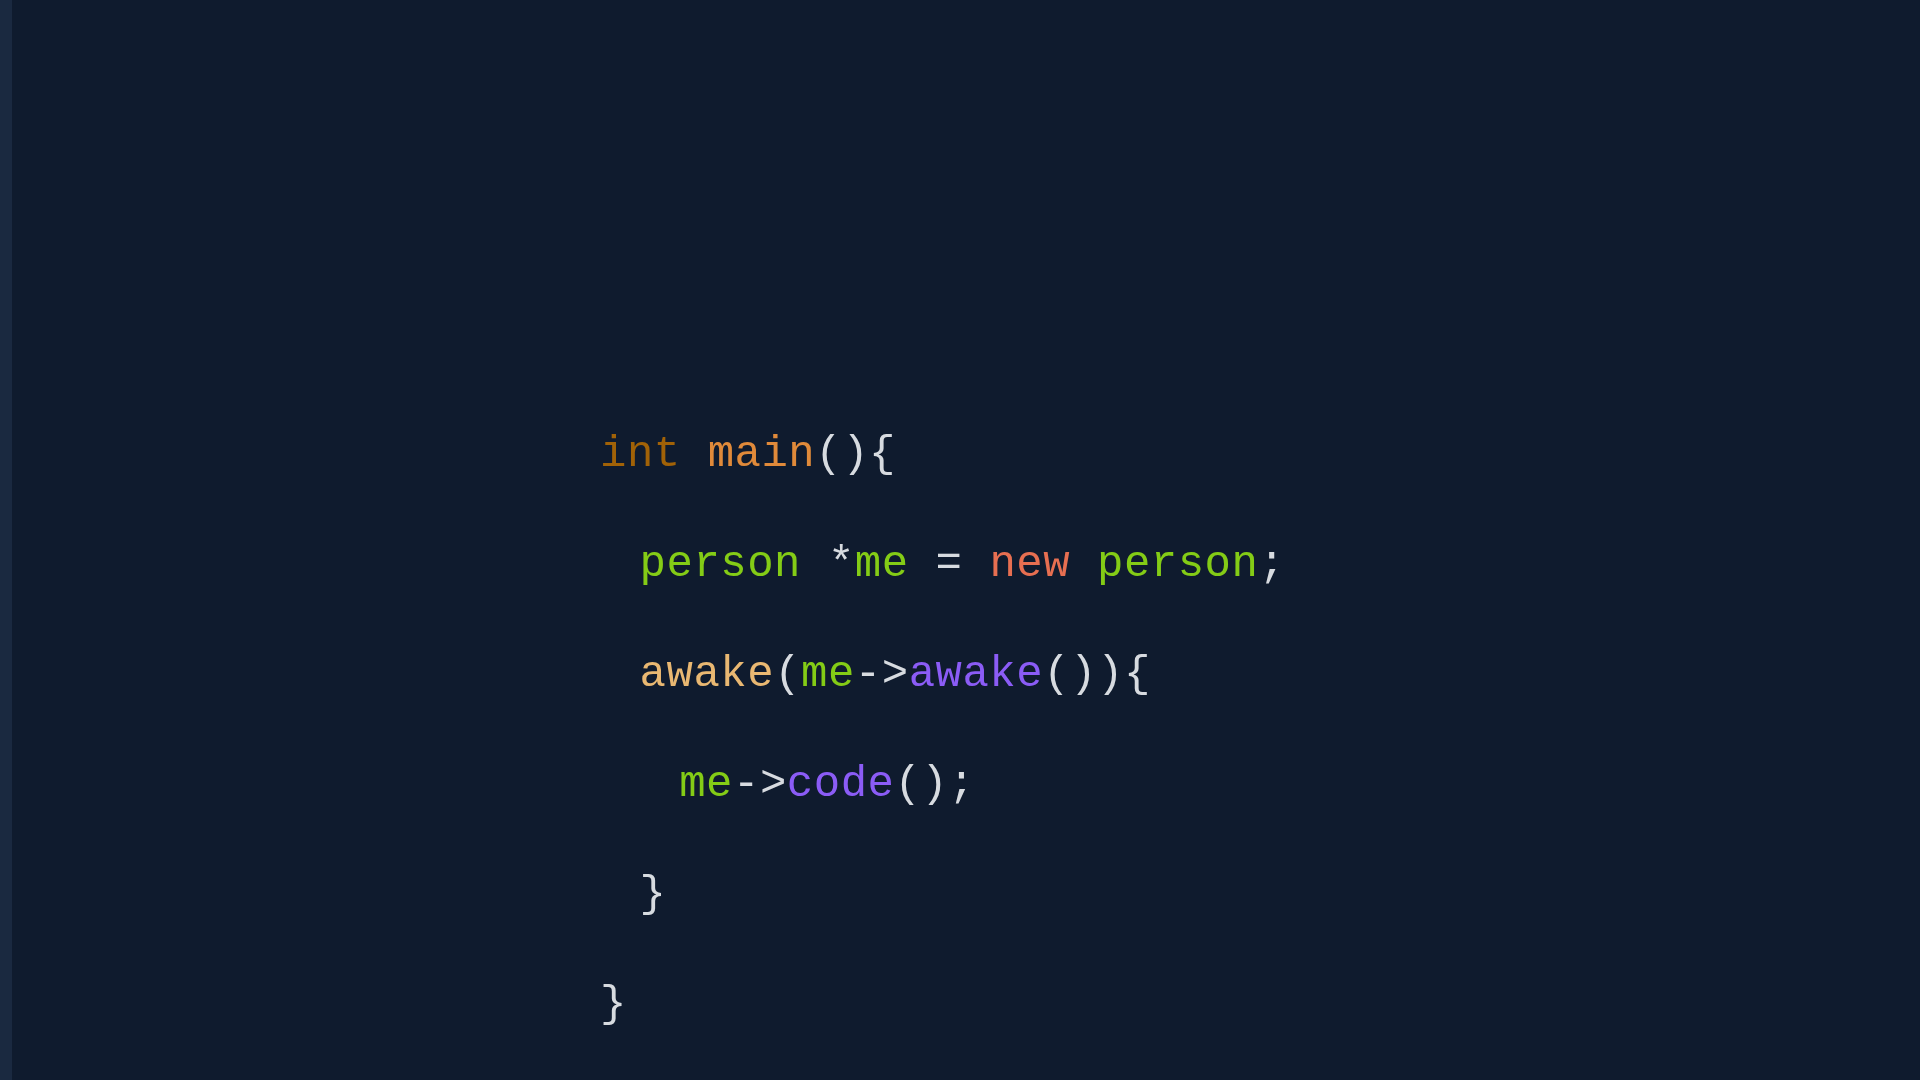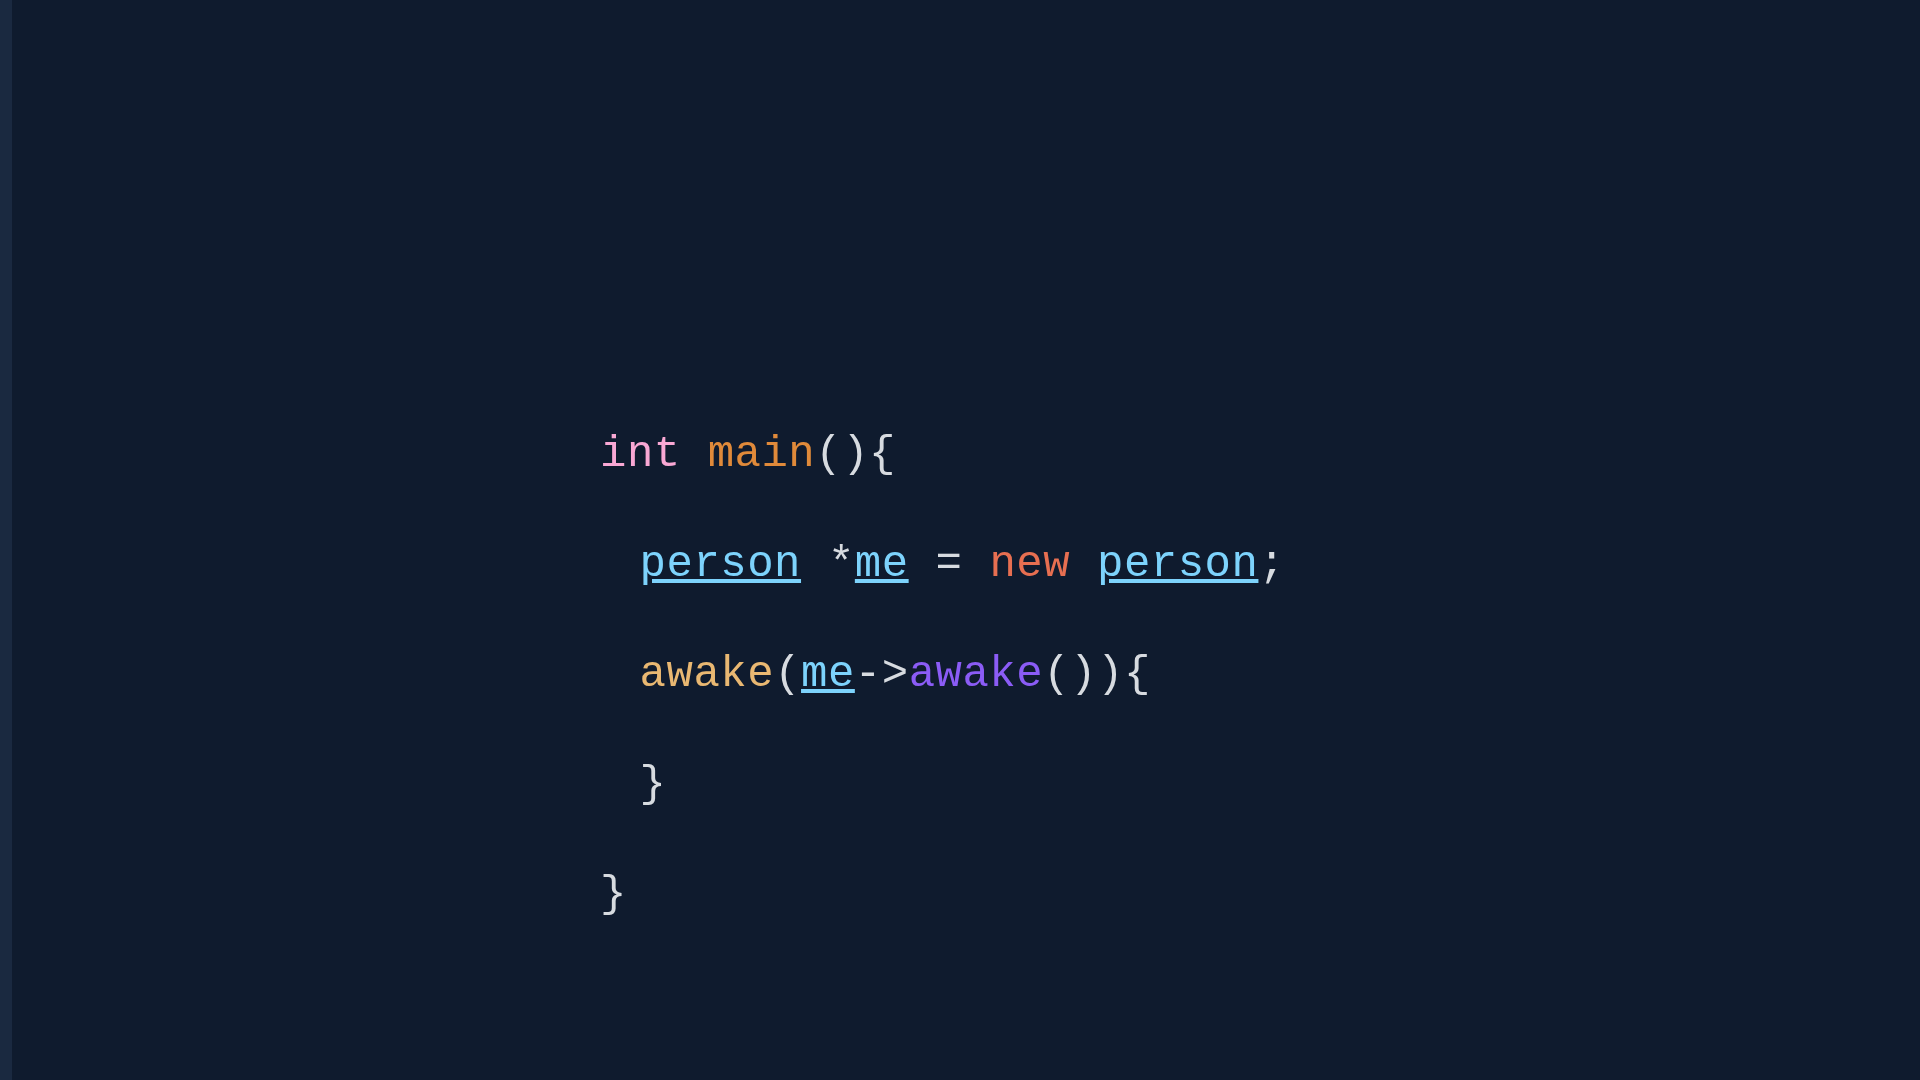--- a/index.html
+++ b/index.html
@@ -28,36 +28,37 @@
       height: 100%;
       background: #1a2940;
     }
     .code-wrap {
       position: absolute;
       left: 600px;
       top: 372px;
       white-space: pre;
       letter-spacing: 0.5px;
     }
-    .tok-type    { color: #f9a8d4; }
+    .tok-type    { color: #a16207; }
     .tok-func    { color: #e08a3a; margin-top: 26px; }
-    .tok-ident   { color: #7dd3fc; text-decoration: underline; }
+    .tok-ident   { color: #84cc16; }
     .tok-punct   { color: #d7dbe0; }
     .tok-keyword { color: #e9b872; }
     .tok-new     { color: #e76f51; }
     .tok-method  { color: #8b5cf6; }
     .tok-op      { color: #d7dbe0; }
     .line { display: block; }
     .ind1 { padding-left: 1.5ch; }
     .ind2 { padding-left: 3ch; }
   </style>
 </head>
 <body>
 
 <div class="gutter"></div>
 
 <div class="code-wrap">
 <span class="line"><span class="tok-type">int</span><span class="tok-punct"> </span><span class="tok-func">main</span><span class="tok-punct">(){</span></span>
 <span class="line ind1"><span class="tok-ident">person</span><span class="tok-op"> *</span><span class="tok-ident">me</span><span class="tok-op"> = </span><span class="tok-new">new</span><span class="tok-punct"> </span><span class="tok-ident">person</span><span class="tok-punct">;</span></span>
 <span class="line ind1"><span class="tok-keyword">awake</span><span class="tok-punct">(</span><span class="tok-ident">me</span><span class="tok-op">-&gt;</span><span class="tok-method">awake</span><span class="tok-punct">()){</span></span>
+<span class="line ind2"><span class="tok-ident">me</span><span class="tok-op">-&gt;</span><span class="tok-method">code</span><span class="tok-punct">();</span></span>
 <span class="line ind1"><span class="tok-punct">}</span></span>
 <span class="line"><span class="tok-punct">}</span></span>
 </div>
 
 </body></html>

